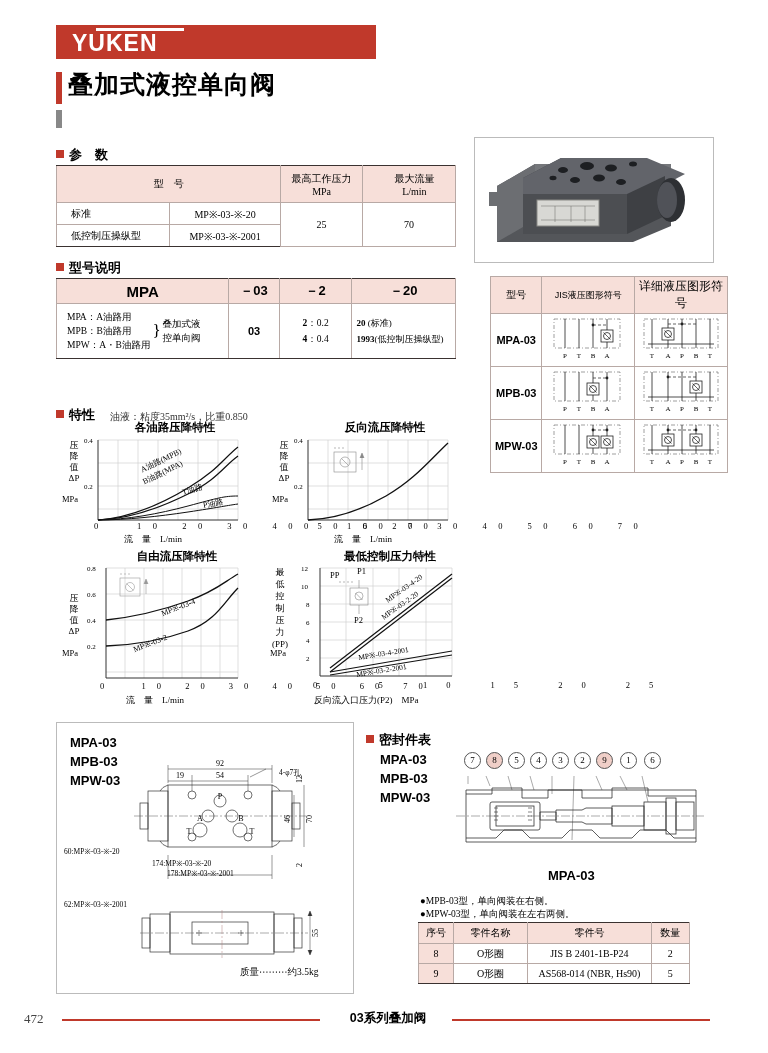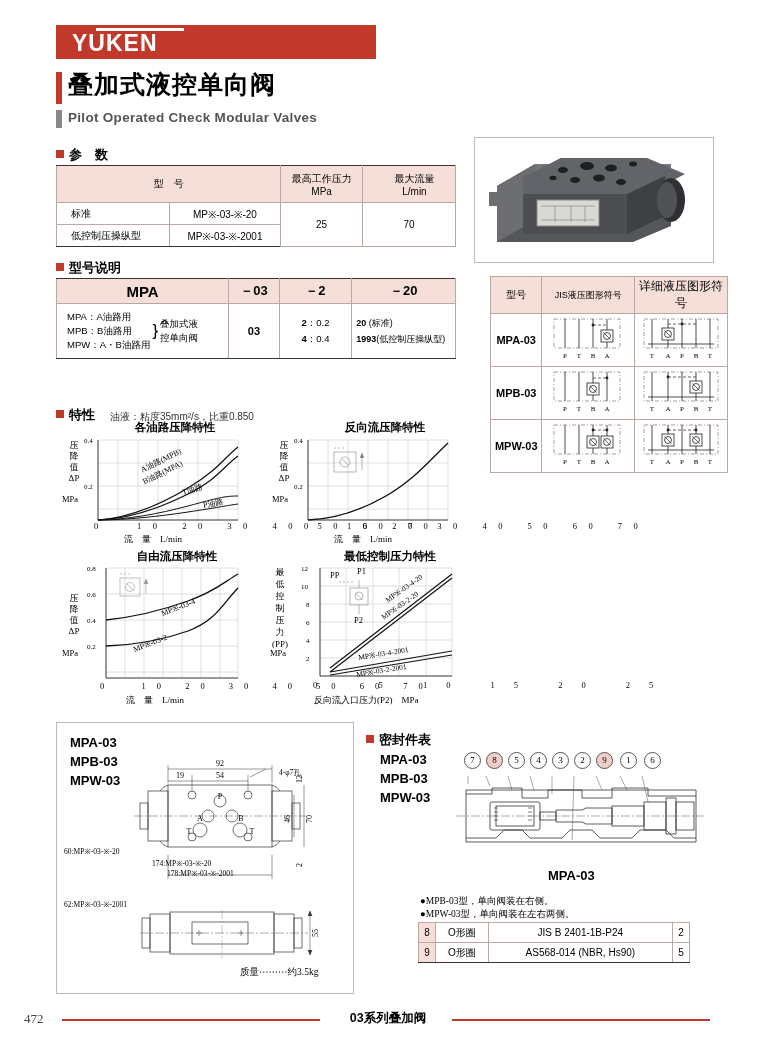--- a/index.html
+++ b/index.html
@@ -20,21 +20,21 @@
   .sect .sq{display:inline-block;width:8px;height:8px;background:#c0392b;margin-right:5px;vertical-align:1px;}
   .oilnote{position:absolute;font-size:10px;color:#333;}
 
   
   table{border-collapse:collapse;}
   .tbl{position:absolute;font-size:10px;}
   .tbl td,.tbl th{border:.6px solid #b8a9a5;text-align:center;vertical-align:middle;padding:1px 2px;font-weight:normal;}
   .th{background:#f7dfd9;}
   .tbl .top{border-top:1.6px solid #3a3230;}
   .tbl .bot{border-bottom:1.6px solid #3a3230;}
-  .serif{font-family:Liberation Sans, sans-serif;}
+  .serif{font-family:Liberation Serif, serif;}
 
   
   #param-table{left:56px;top:165px;width:400px;}
   #param-table td{height:19px;}
 
   
   #model-table{left:56px;top:278px;width:400px;}
 
   
   #symbol-table{left:474px;top:276px;width:238px;margin-left:16px;}
@@ -75,21 +75,20 @@
 <body>
 
 <div class="page">
 
   <div class="hdr-bar"></div>
   <div class="logo-top"></div>
   <div class="logo">YUKEN</div>
   <div class="title-tick"></div>
   <div class="title-cn">叠加式液控单向阀</div>
   <div class="sub-tick"></div>
-  <div class="title-en">Pilot Operated Check Modular Valves</div>
 
   <div class="sect" style="left:56px;top:146px;"><span class="sq"></span><span>参　数</span></div>
 
   <table class="tbl serif" id="param-table">
     <tbody>
         <tr>
       <td class="th top" colspan="2" style="width:228px;height:34px;">型　号</td>
       <td class="th top" style="width:86px;">
         <div>最高工作压力</div>
         <div>MPa</div>
@@ -662,20 +661,26 @@
       <path d="M42,40 l4,0 m0,4 l-4,0 m0,4 l4,0 m0,4 l-4,0"></path>
       <path d="M76,40 l4,0 m0,4 l-4,0 m0,4 l4,0 m0,4 l-4,0"></path>
     </g>
   </svg>
   <div class="seal-cap" style="left:548px;top:868px;">MPA-03</div>
   <div class="note-line" style="left:420px;top:895px;">●MPB-03型，单向阀装在右侧。</div>
   <div class="note-line" style="left:420px;top:908px;">●MPW-03型，单向阀装在左右两侧。</div>
 
   <table class="tbl serif" id="parts-table">
     <tbody>
+        <tr>
+      <td class="th top" style="width:32px;height:18px;">序号</td>
+      <td class="th top" style="width:76px;">零件名称</td>
+      <td class="th top" style="width:128px;">零件号</td>
+      <td class="th top" style="width:36px;">数量</td>
+    </tr>
     <tr>
       <td class="th">8</td>
       <td>O形圈</td>
       <td>JIS B 2401-1B-P24</td>
       <td>2</td>
     </tr>
     <tr>
       <td class="th bot">9</td>
       <td class="bot">O形圈</td>
       <td class="bot">AS568-014 (NBR, Hs90)</td>

